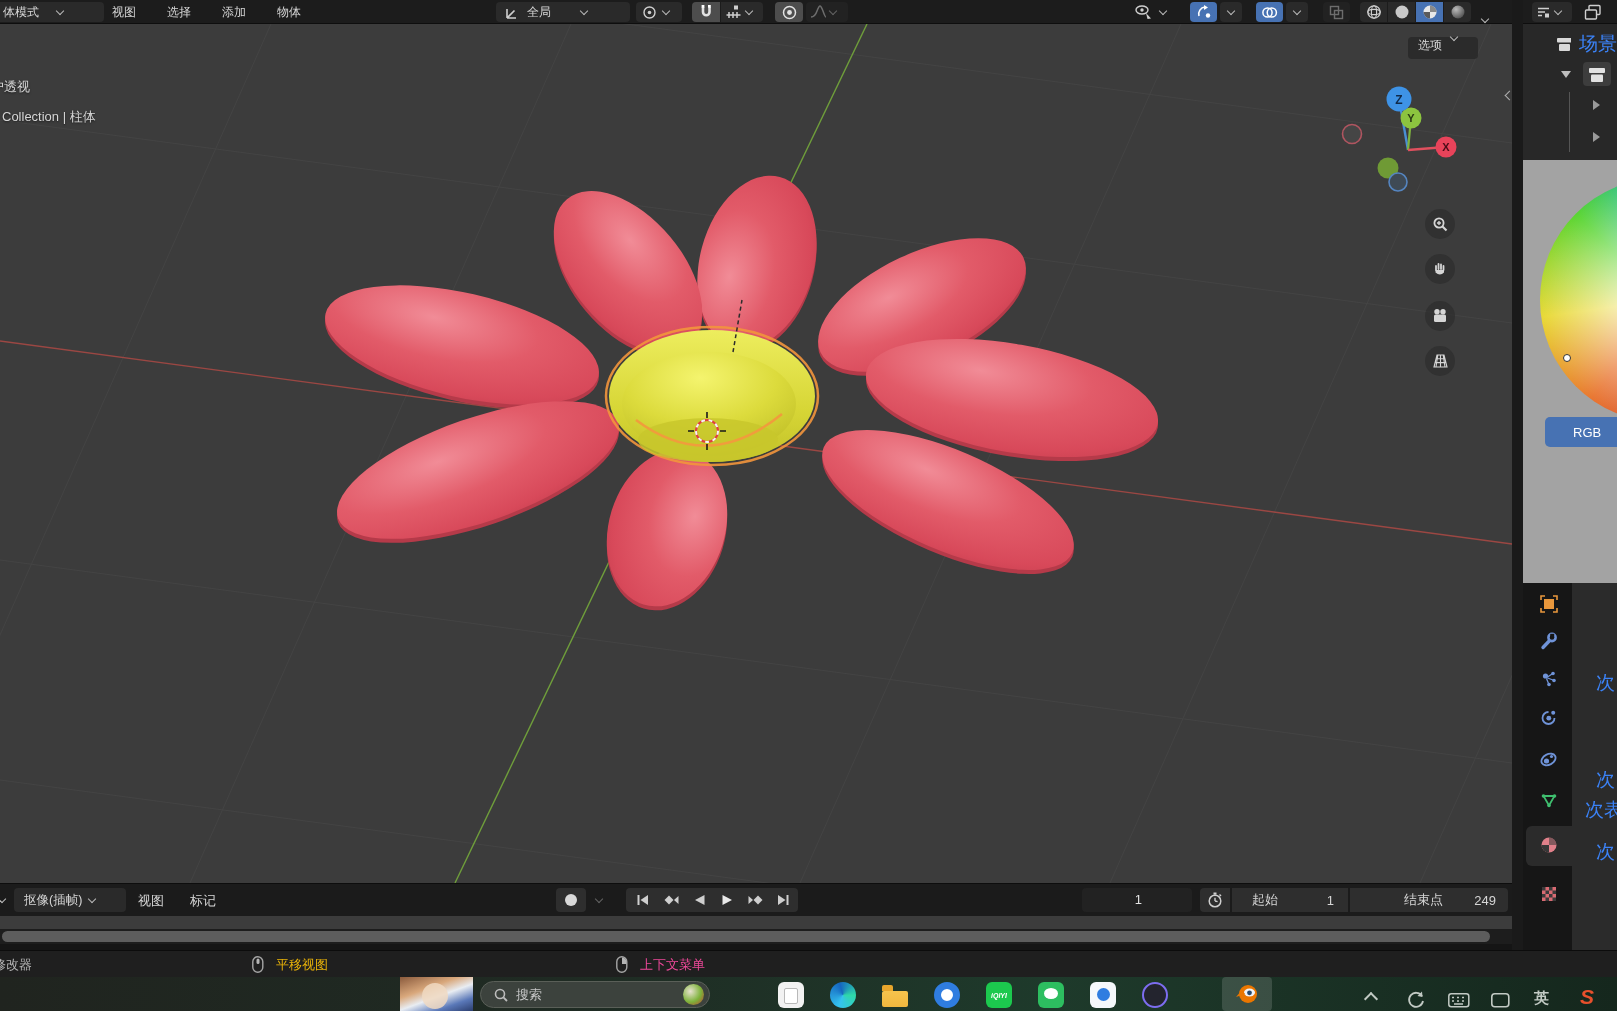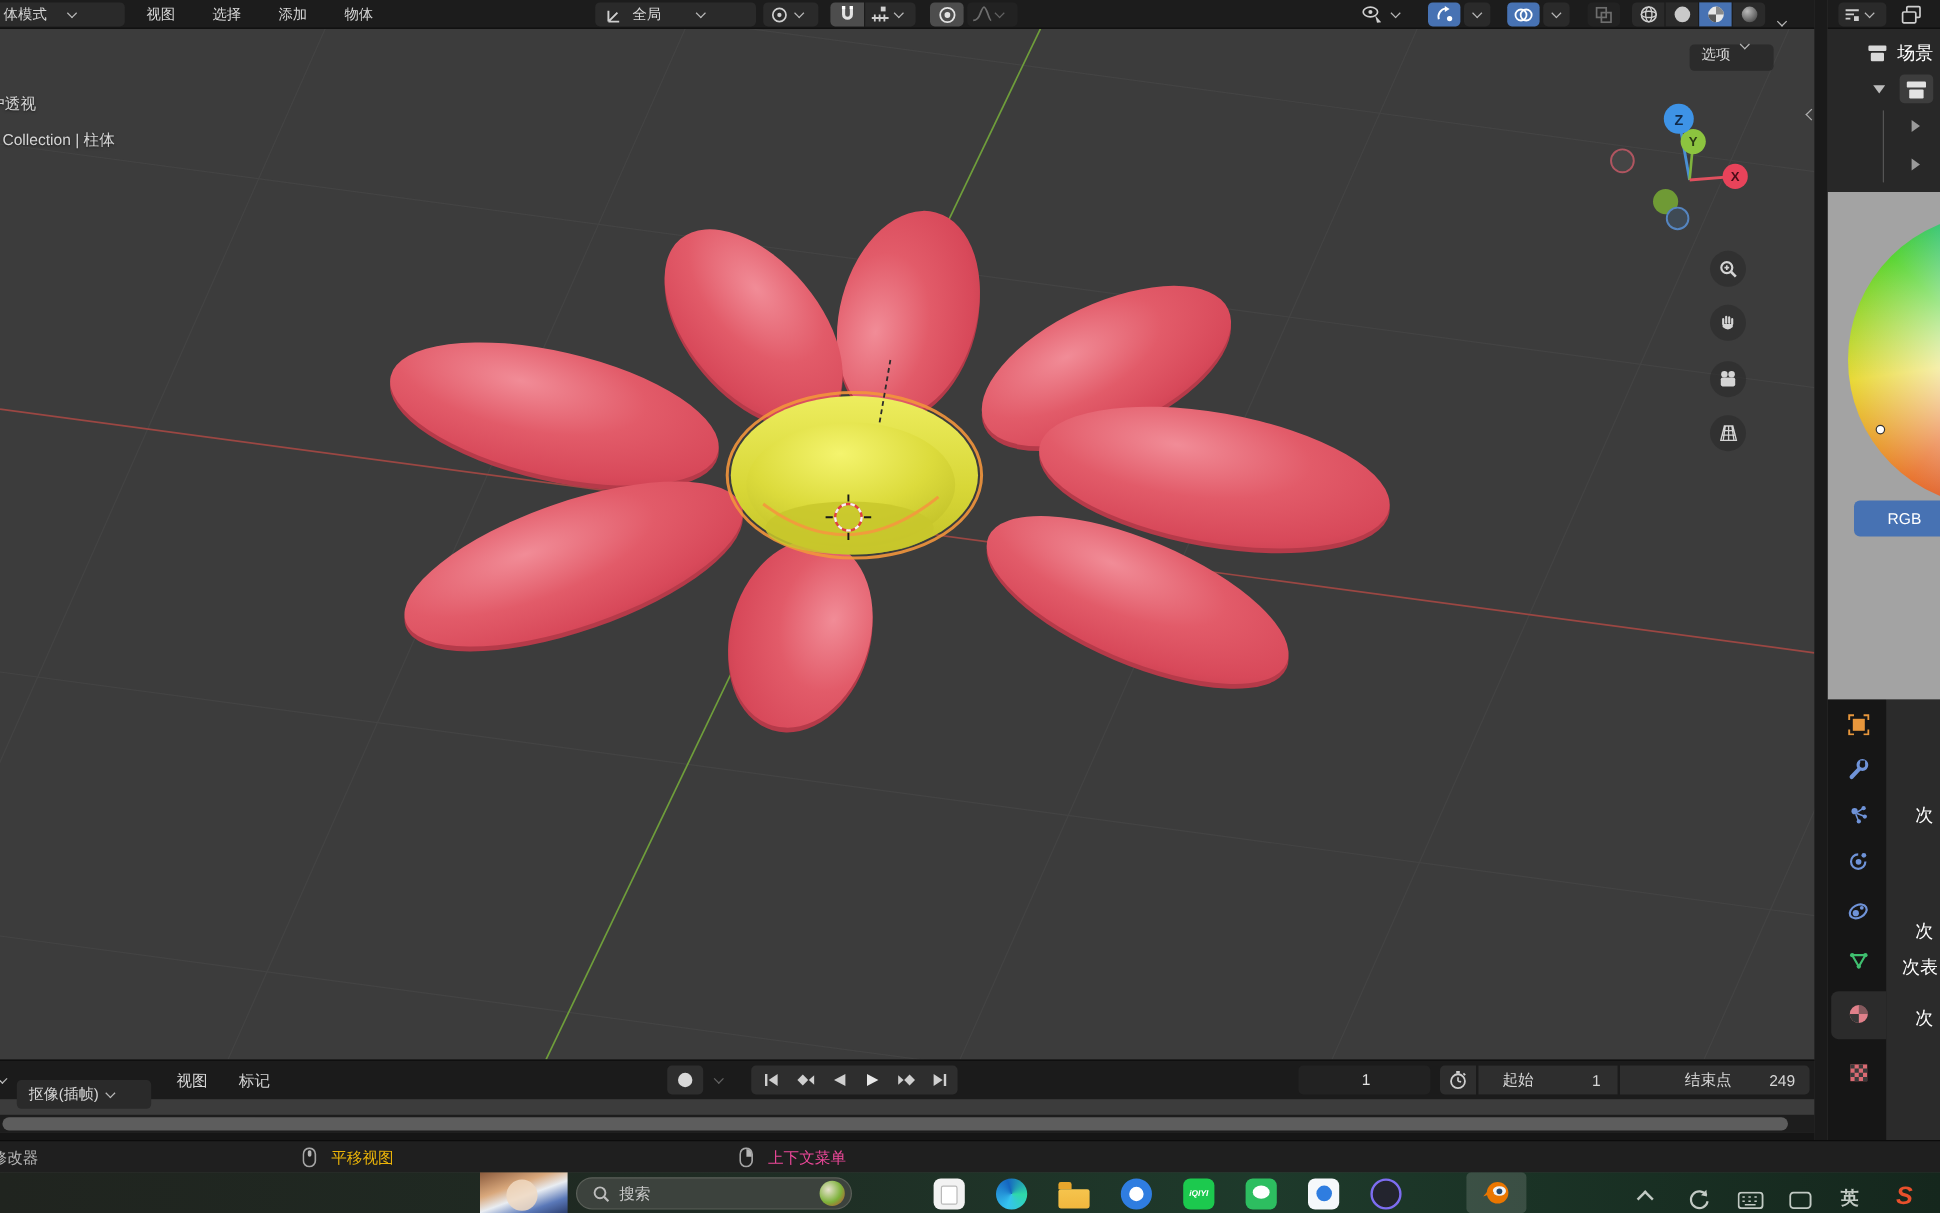--- a/index.html
+++ b/index.html
@@ -8,24 +8,24 @@
   .abs{position:absolute}
   .tx{color:#d6d6d6;font-size:12px;white-space:nowrap}
   .cn{color:#d6d6d6;font-size:13px;white-space:nowrap}
   .chv{display:inline-block;width:6px;height:6px;border-right:1.6px solid #b9b9b9;border-bottom:1.6px solid #b9b9b9;transform:rotate(45deg)}
   .chvl{display:inline-block;width:7px;height:7px;border-left:1.8px solid #b0b0b0;border-bottom:1.8px solid #b0b0b0;transform:rotate(45deg)}
   .dim{opacity:.45}
   .topbar{left:0;top:0;width:1512px;height:24px;background:#1c1c1c;border-bottom:1px solid #0e0e0e}
   .box{background:#2a2a2a;border-radius:4px;height:20px;top:2px;display:flex;align-items:center}
   .bluebtn{background:#4772b3;border-radius:4px 0 0 4px;height:20px;top:2px;display:flex;align-items:center;justify-content:center}
   .greybtn{background:#4d4d4d;border-radius:4px;height:20px;top:2px;display:flex;align-items:center;justify-content:center}
-  .menu-item{height:24px;line-height:24px;text-align:center}
+  .menu-item{height:24px;line-height:24px;text-align:left}
   .tri-r{width:0;height:0;border-left:7px solid #9a9a9a;border-top:5px solid transparent;border-bottom:5px solid transparent}
   .tri-d{width:0;height:0;border-top:7px solid #bdbdbd;border-left:5px solid transparent;border-right:5px solid transparent}
-  .panel-label{color:#ffffff;font-size:15px;white-space:nowrap}
+  .panel-label{color:#3b82f6;font-size:19px;white-space:nowrap}
   .tick{position:absolute;width:40px;text-align:center;color:#979797;font-size:11px;top:1px}
   .playbtn{position:absolute;top:5px;width:26px;height:14px;display:flex;align-items:center;justify-content:center}
   .appicon{position:absolute;top:982px;width:26px;height:26px;border-radius:6px}
   .trayic{position:absolute;color:#c2cac4}
 </style>
 </head>
 <body>
 
 <div class="stage">
 
@@ -358,21 +358,21 @@
       </svg>
 
     <div class="abs panel-label" style="left:73px;top:670px">次</div>
     <div class="abs panel-label" style="left:73px;top:767px">次</div>
     <div class="abs panel-label" style="left:62px;top:797px">次表</div>
     <div class="abs panel-label" style="left:73px;top:839px">次</div>
   </div>
 
   <div class="abs" style="left:0;top:883px;width:1512px;height:33px;background:#1b1b1b;border-top:1px solid #0d0d0d">
     <span class="chv" style="position:absolute;left:-1px;top:12px"></span>
-    <div class="abs box" style="left:14px;top:16px;width:112px;height:24px">
+    <div class="abs box" style="left:14px;top:4px;width:112px;height:24px">
       <span class="cn" style="margin-left:10px;font-size:12.5px">抠像(插帧)</span>
       <span class="chv" style="margin-left:7px;margin-top:-3px"></span>
     </div>
     <div class="abs cn menu-item" style="left:138px;width:44px;line-height:33px">视图</div>
     <div class="abs cn menu-item" style="left:190px;width:44px;line-height:33px">标记</div>
 
     <div class="abs" style="left:556px;top:4px;width:30px;height:24px;background:#2e2e2e;border-radius:4px;display:flex;align-items:center;justify-content:center">
       <svg width="14" height="14">
           <circle cx="7" cy="7" r="6" fill="#d9d9d9"></circle>
         </svg>

